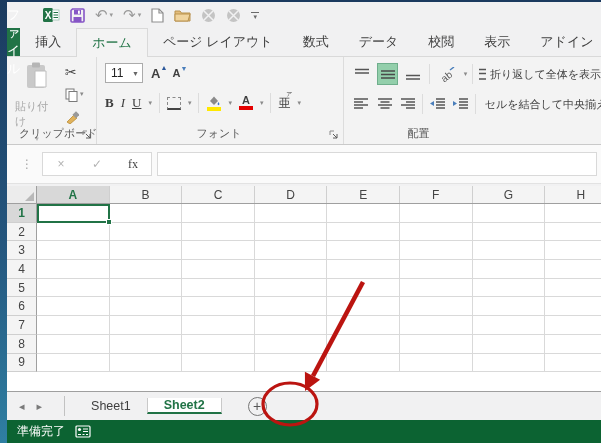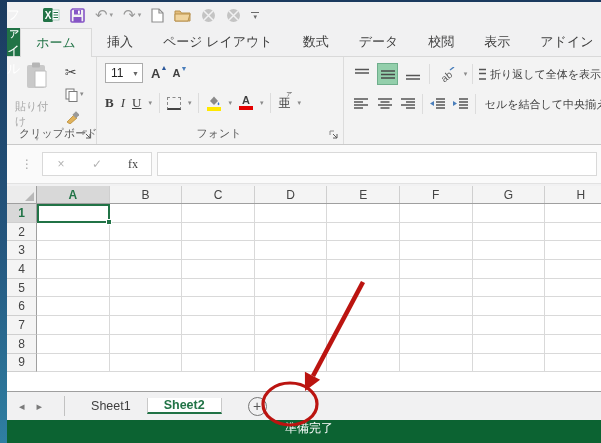--- a/index.html
+++ b/index.html
@@ -120,21 +120,21 @@
   .tbar-sep { width:1px; background:#c2c2c2; margin:4px 10px; }
   .stab { display:flex; align-items:center; padding:0 16px; font-size:12.5px; color:#3f3f3f; }
   .stab.active { background:#fff; color:var(--green); border-left:1px solid #c9c9c9; border-right:1px solid #c9c9c9;
     border-bottom:2px solid var(--green); font-weight:bold; }
   .addsheet { margin-left:26px; align-self:center; width:19px; height:19px; border:1px solid #767676;
     border-radius:50%; display:flex; align-items:center; justify-content:center; color:#555;
     font-size:14px; line-height:1; background:#f1f1f2; }
 
   
   .statusbar { position:absolute; left:7px; top:420px; right:0; bottom:0; background:var(--statusgreen);
-    display:flex; align-items:center; color:#fff; font-size:12px; padding-left:10px; gap:10px;flex-direction:column; }
+    display:flex; align-items:center; color:#fff; font-size:12px; padding-left:10px; gap:10px; }
   .macro-icon { display:block; }
 
   
   .anno { position:absolute; inset:0; z-index:50; pointer-events:none; }
 
   svg { vertical-align:middle; }
 </style>
 </head>
 <body>
 
@@ -194,22 +194,22 @@
     </span>
     <span class="qat-more">
       <span class="bar"></span>
         <span class="v">▾</span>
     </span>
   </div>
 
   <div class="tabrow">
     <div class="file-tab">ファイル</div>
     <div id="rtabs" style="display:flex;align-items:stretch;">
+        <div class="rtab">挿入</div>
         <div class="rtab active">ホーム</div>
-        <div class="rtab">挿入</div>
         <div class="rtab">ページ レイアウト</div>
         <div class="rtab">数式</div>
         <div class="rtab">データ</div>
         <div class="rtab">校閲</div>
         <div class="rtab">表示</div>
         <div class="rtab">アドイン</div>
       </div>
   </div>
 
   <div class="ribbon">
@@ -369,20 +369,21 @@
         <span class="txtbtn">
           <svg width="17" height="13">
               <rect x="1" y="1" width="15" height="11" fill="#fff" stroke="#8a8a8a"></rect>
               <path d="M4 6.5 L7 4.5 v4 z" fill="#3c9ec8"></path>
               <path d="M13 6.5 L10 4.5 v4 z" fill="#3c9ec8"></path>
               <path d="M7 6.5 h3" stroke="#3c9ec8" stroke-width="1.2"></path>
             </svg>
           <span>セルを結合して中央揃え</span>
         </span>
       </div>
+      <span class="grp-label" style="right:120px;">配置</span>
     </div>
   </div>
 
   <div class="fbar">
     <span class="fdots">⋮</span>
     <div class="fbtns">
       <span class="fbtn gray">×</span>
       <span class="fbtn gray">✓</span>
       <span class="fbtn fx">fx</span>
     </div>

